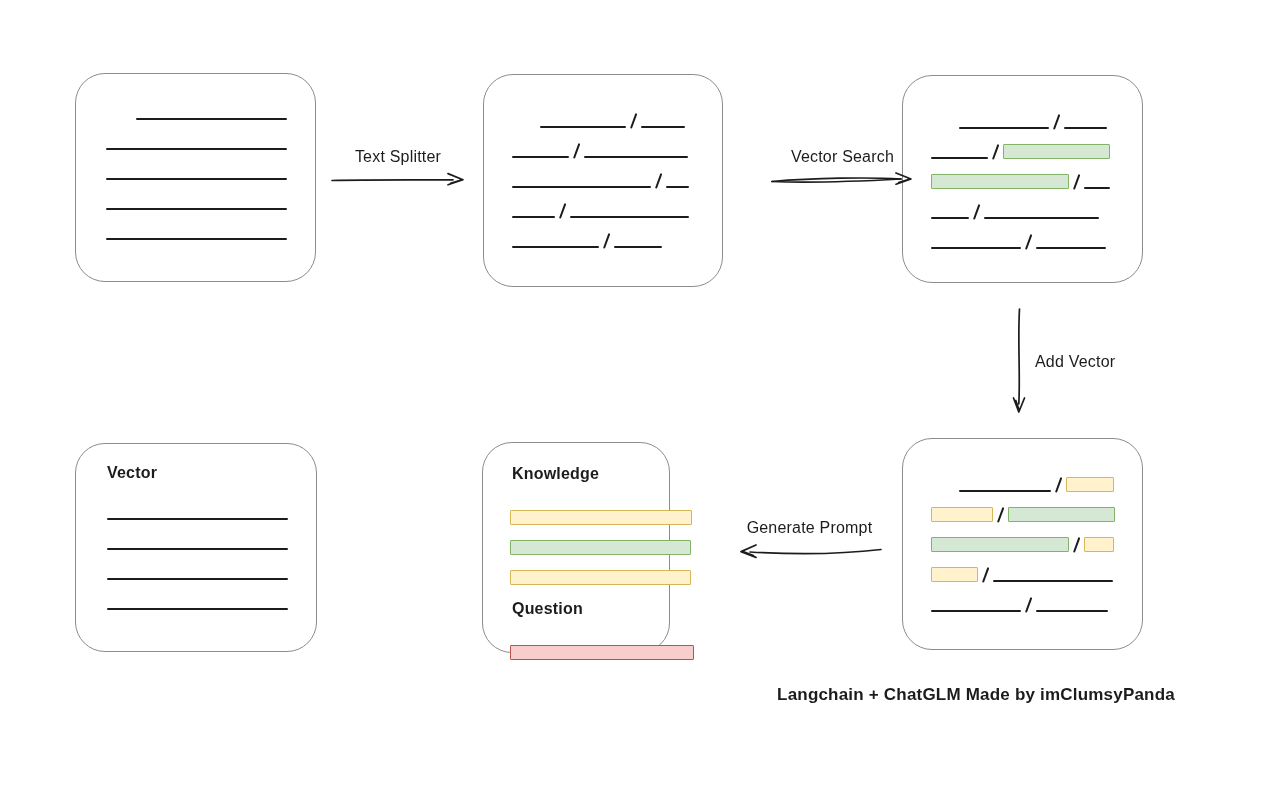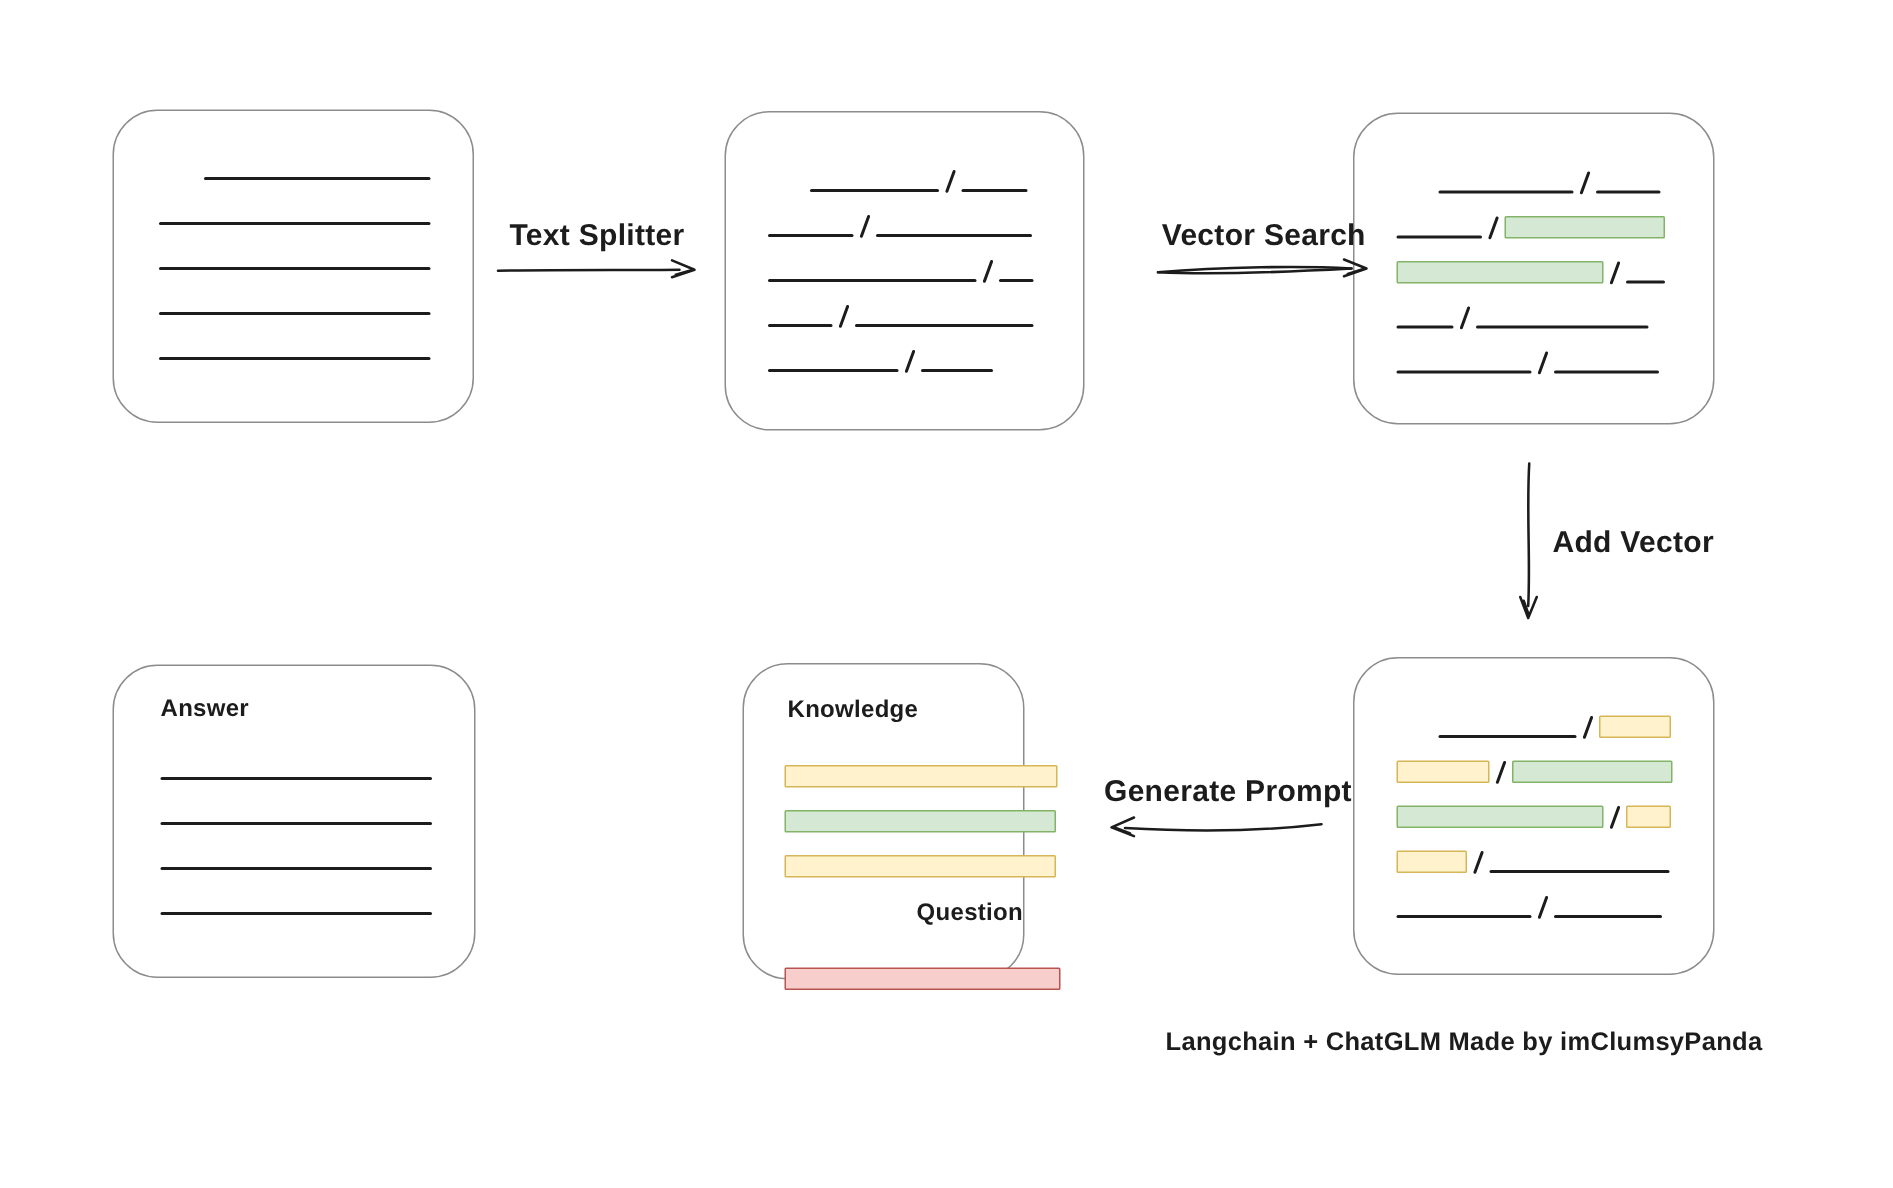--- a/index.html
+++ b/index.html
@@ -15,44 +15,44 @@
     overflow:hidden;
   }
   .node{
     position:absolute; background:#fff; border:1.4px solid var(--box-border);
     border-radius:30px; box-sizing:border-box;
   }
   #node-document{left:75px;  top:73px;  width:241px; height:209px;}
   #node-split   {left:483px; top:74px;  width:240px; height:213px;}
   #node-matched {left:902px; top:75px;  width:241px; height:208px;}
   #node-context {left:902px; top:438px; width:241px; height:212px;}
-  #node-prompt  {left:495px; top:442px; width:188px; height:211px;}
+  #node-prompt  {left:482px; top:442px; width:188px; height:211px;}
   #node-answer  {left:75px;  top:443px; width:242px; height:209px;}
 
   .rows{box-sizing:border-box;}
   .pad-doc{padding:16px 0 0 30px;}
   .pad-split{padding:23px 0 0 28px;}
   .row{height:30px; display:flex; align-items:flex-end;}
   .seg-line{height:2px; background:var(--ink); border-radius:1px; flex-shrink:0;}
   .chip{height:15px; box-sizing:border-box; border:1.5px solid; border-radius:1px; flex-shrink:0;}
   .chip-green {background:var(--green-fill);  border-color:var(--green-stroke);}
   .chip-yellow{background:var(--yellow-fill); border-color:var(--yellow-stroke);}
   .chip-red   {background:var(--red-fill);    border-color:var(--red-stroke);}
   .slash{width:2.2px; height:16px; background:var(--ink); border-radius:1px;
          transform:rotate(20deg) translateY(1px); margin:0 6px 0 7px; flex-shrink:0;}
 
   .node-heading{font-size:16px; font-weight:600; letter-spacing:.2px; line-height:18px;}
   .prompt-content{padding:22px 0 0 27px;}
   .prompt-content .node-heading{margin:0 0 12px 2px;}
-  .prompt-content .heading-question{margin-top:15px;text-align:right;}
+  .prompt-content .heading-question{margin-top:15px;}
   .answer-content{padding:20px 0 0 31px;}
   .answer-content .rows{margin-top:8px;}
 
   .harrow{position:absolute; text-align:center;}
-  .arrow-label{font-size:20px; font-weight:700; letter-spacing:.2px; line-height:20px; white-space:nowrap;}
+  .arrow-label{font-size:16px; font-weight:400; letter-spacing:.2px; line-height:20px; white-space:nowrap;}
   .harrow svg, .varrow svg{display:block; margin:0 auto;}
   svg .stroke{stroke:var(--ink); stroke-width:1.7; fill:none; stroke-linecap:round; stroke-linejoin:round;}
 
   #arrow-text-splitter {left:330px; top:147px; width:136px;}
   #arrow-vector-search {left:770px; top:147px; width:145px;}
   #arrow-generate-prompt{left:736px; top:518px; width:147px;}
   #arrow-llm-response  {left:328px; top:524px; width:136px;}
   .varrow{position:absolute;}
   #arrow-add-context{left:1006px; top:306px; width:170px; height:112px;}
   #arrow-add-context .arrow-label{position:absolute; left:29px; top:46px;}
@@ -196,21 +196,21 @@
       <div class="rows">
           <div class="row">
             <span class="chip chip-red" style="width: 184px;"></span>
           </div>
         </div>
     </div>
   </div>
 
   <div class="node" id="node-answer">
     <div class="answer-content">
-      <div class="node-heading">Answer</div>
+      <div class="node-heading">Vector</div>
       <div class="rows">
           <div class="row">
             <span class="seg-line" style="width: 181px;"></span>
           </div>
           <div class="row">
             <span class="seg-line" style="width: 181px;"></span>
           </div>
           <div class="row">
             <span class="seg-line" style="width: 181px;"></span>
           </div>

